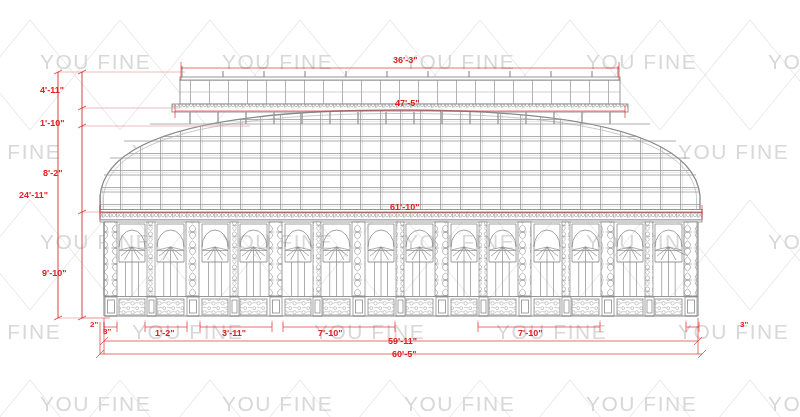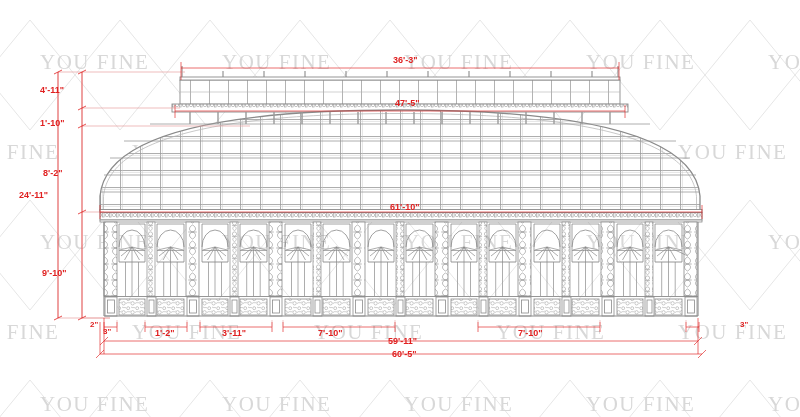--- a/index.html
+++ b/index.html
@@ -18,21 +18,21 @@
   
   #watermark {
     position: absolute;
     inset: 0;
     z-index: 5;
     pointer-events: none;
   }
   .wm-text {
     position: absolute;
     color: #d8d8d8;
-    font-family: Liberation Serif, serif;
+    font-family: Liberation Sans, sans-serif;
     font-size: 21px;
     font-weight: 400;
     letter-spacing: 1.5px;
     white-space: nowrap;
   }
   
   #drawing {
     position: absolute;
     inset: 0;
     z-index: 10;

